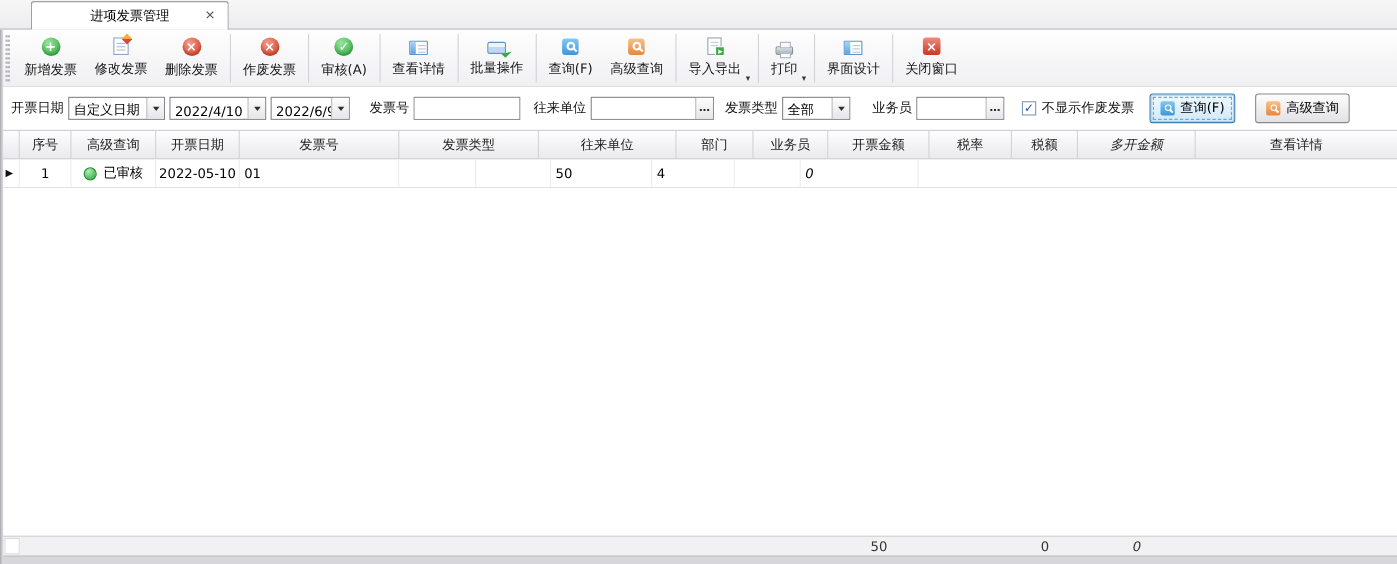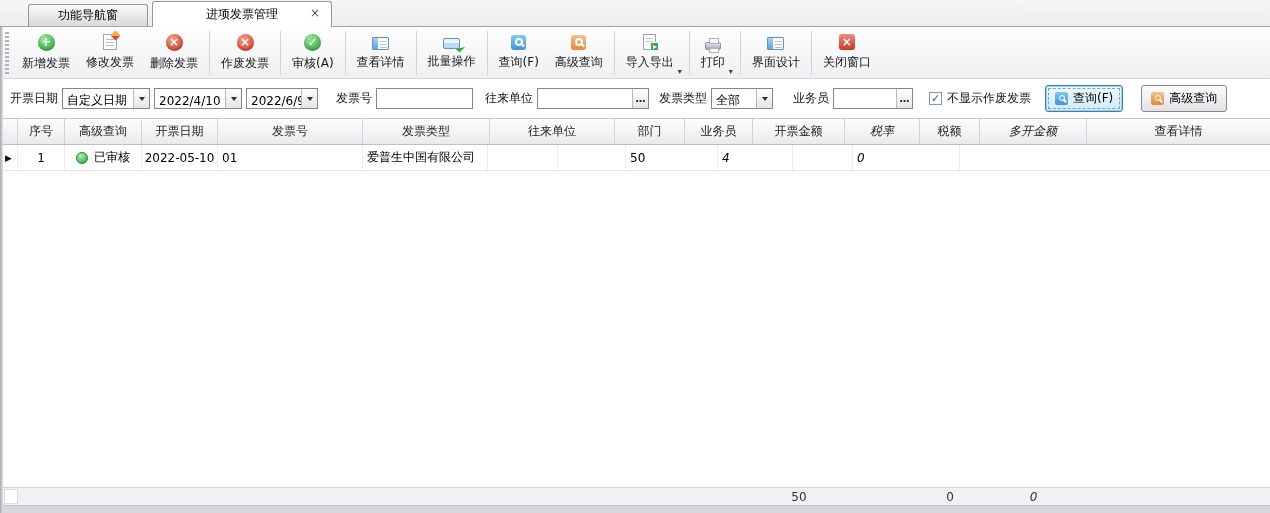--- a/index.html
+++ b/index.html
@@ -107,32 +107,29 @@
   .statuscell { justify-content:center; }
   .gempty { flex:1; background:#fff; }
   .gfoot { display:flex; height:18px; background:#f1f1f4; border-top:1px solid #d2d2d6; }
   .fcell { display:flex; align-items:center; justify-content:center; color:#333; }
   .fcell.first { background:#fff; border:1px solid #dcdcdf; margin:1px 0 1px 4px; width:14px; }
   .hstrip { height:8px; background:#d7d7db; border-top:1px solid #c2c2c6; }
 
   
   .c0{width:18px;} .c1{width:47px;} .c2{width:77px;} .c3{width:76px;} .c4{width:145px;}
   .c5{width:127px;} .c6{width:125px;} .c7{width:70px;} .c8{width:68px;} .c9{width:92px;}
-  .c10{width:75px;font-style:italic;} .c11{width:60px;text-align:right;} .c12{width:107px;font-style:italic;} .c13{flex:1; border-right:none;}
+  .c10{width:75px;} .c11{width:60px;text-align:right;} .c12{width:107px;font-style:italic;} .c13{flex:1; border-right:none;}
 </style>
 </head>
 <body>
 
 <div class="app">
   <div class="left-edge"></div>
 
   <div class="tabbar">
-    <div class="tab inactive">
-      <span>功能导航窗</span>
-    </div>
     <div class="tab active">
       <span>进项发票管理</span>
       <span class="tab-close">×</span>
     </div>
   </div>
 
   <div class="toolbar">
     <div class="grip"></div>
 
     <div class="tbtn">
@@ -293,21 +290,20 @@
       <div class="rcell c0 al-c">
           <span class="ind">▶</span>
         </div>
       <div class="rcell c1 al-c">1</div>
       <div class="rcell c2 statuscell">
         <span class="dot"></span>
         <span>已审核</span>
       </div>
       <div class="rcell c3 al-c">2022-05-10</div>
       <div class="rcell c4">01</div>
-      <div class="rcell c6">爱普生中国有限公司</div>
       <div class="rcell c7"></div>
       <div class="rcell c8"></div>
       <div class="rcell c9">50</div>
       <div class="rcell c10">4</div>
       <div class="rcell c11"></div>
       <div class="rcell c12">0</div>
       <div class="rcell c13"></div>
     </div>
 
     <div class="gempty"></div>

